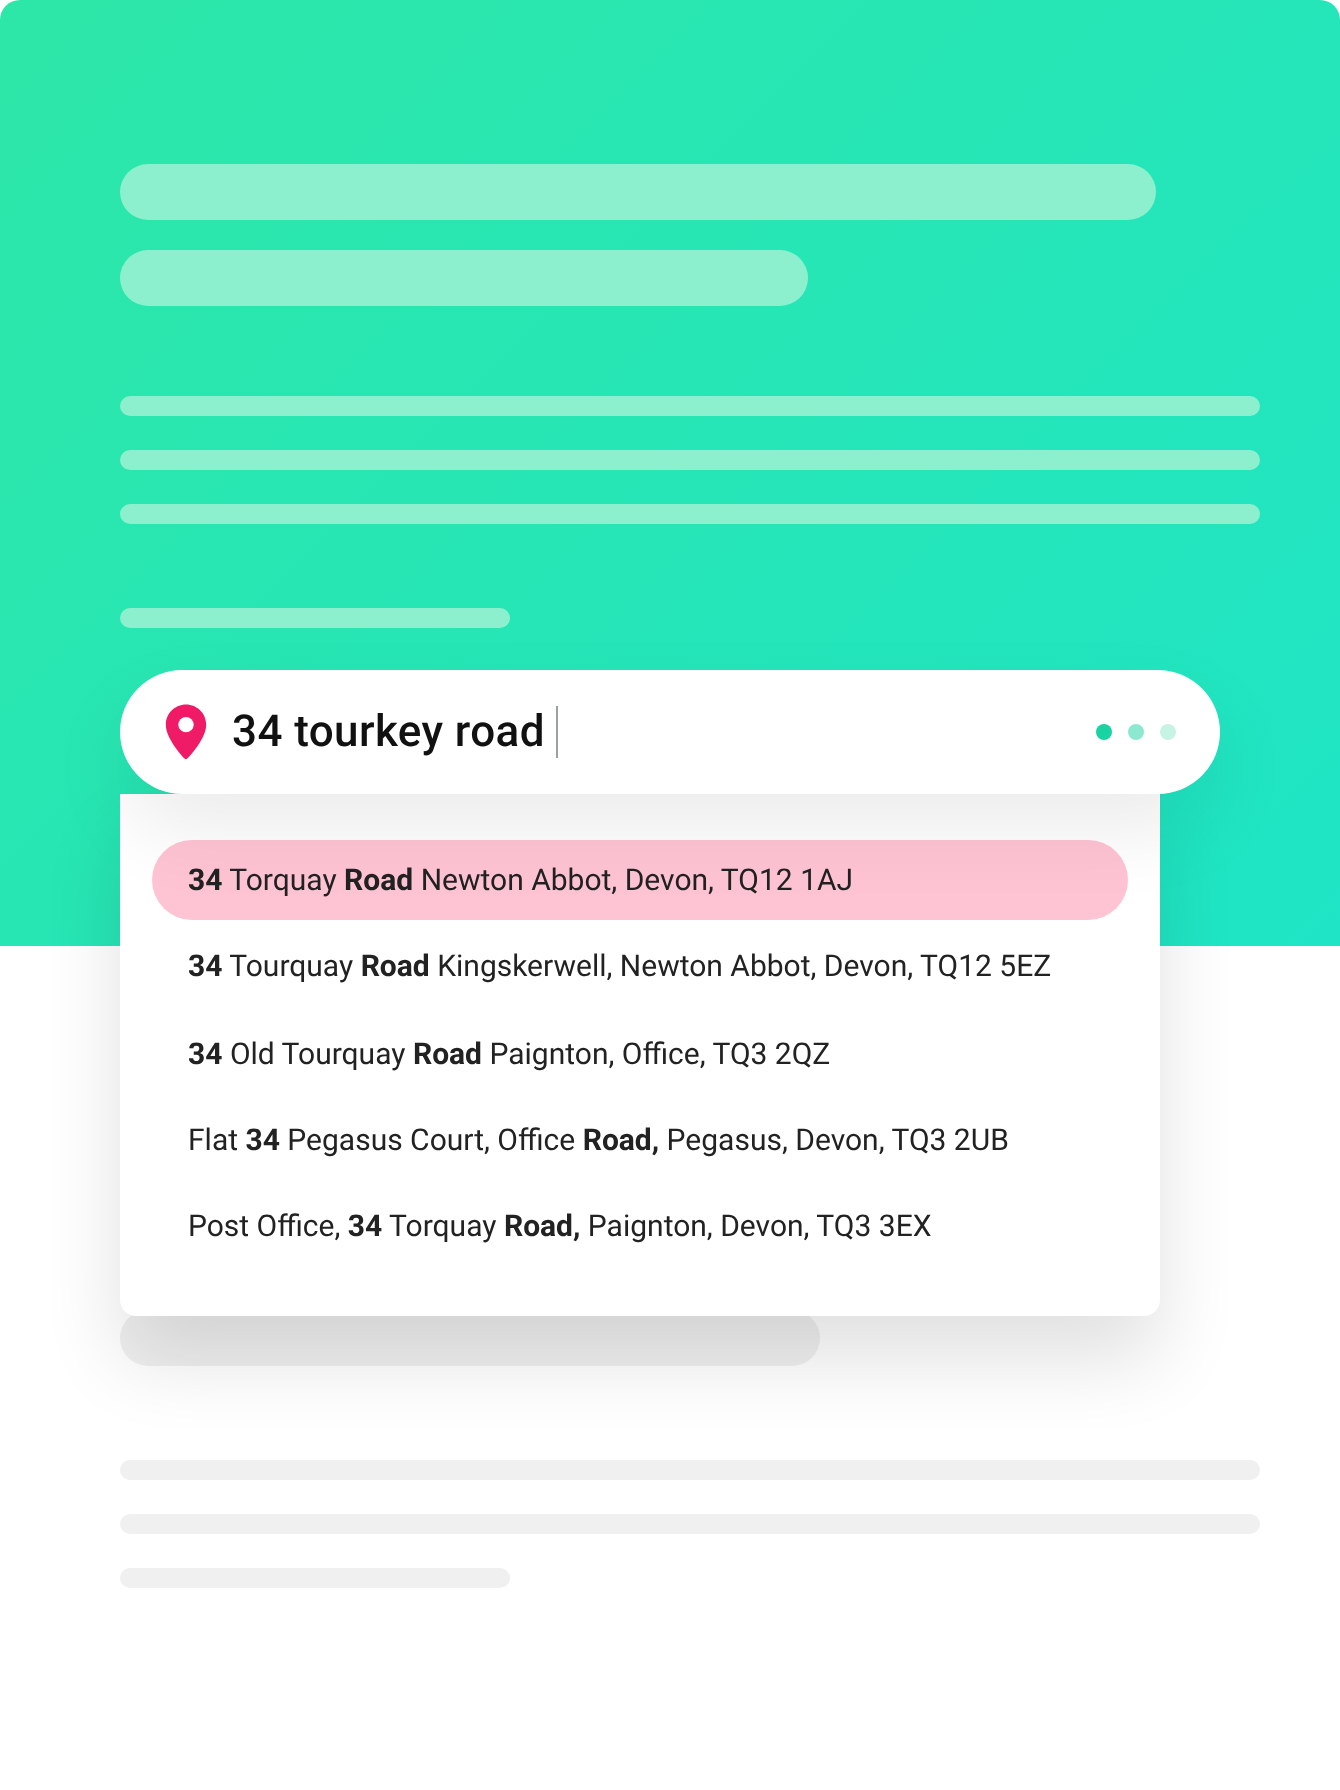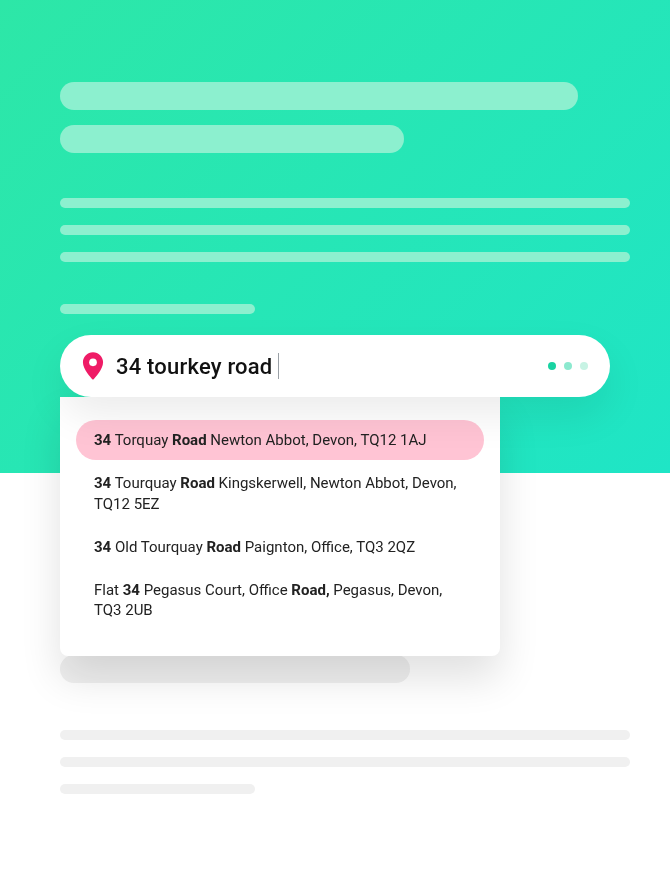--- a/index.html
+++ b/index.html
@@ -1,17 +1,17 @@
 <!DOCTYPE html>
 <html><head>
 <meta charset="utf-8">
 <style>
   * { box-sizing: border-box; margin: 0; padding: 0; }
   html, body { width: 670px; height: 895px; font-family: -apple-system, BlinkMacSystemFont, "Segoe UI", Roboto, Helvetica, Arial, sans-serif; background: #fff; }
-  .stage { position: relative; width: 670px; height: 895px; overflow: hidden; }
+  .stage { position: relative; width: 670px; height: 895px; overflow: hidden; border-radius: 10px; }
   .hero {
     position: absolute; top: 0; left: 0; width: 670px; height: 473px;
     background: linear-gradient(135deg, #2de7a7 0%, #1fe5c6 100%);
   }
   .skel { position: absolute; border-radius: 999px; }
   .t1 { left: 60px; top: 82px;  width: 518px; height: 28px; background: #8cf0cf; }
   .t2 { left: 60px; top: 125px; width: 344px; height: 28px; background: #8cf0cf; }
   .l1 { left: 60px; top: 198px; width: 570px; height: 10px; background: #8cf0cf; }
   .l2 { left: 60px; top: 225px; width: 570px; height: 10px; background: #8cf0cf; }
   .l3 { left: 60px; top: 252px; width: 570px; height: 10px; background: #8cf0cf; }
@@ -32,21 +32,21 @@
   }
   .caret { margin-left: 6px; width: 1px; height: 26px; background: #9aa0a6; }
   .spacer { flex: 1; }
   .dots { display: flex; gap: 8px; align-items: center; }
   .dot { width: 8px; height: 8px; border-radius: 50%; }
   .d1 { background: #19d3a2; }
   .d2 { background: #8ce9cf; }
   .d3 { background: #c7f3e4; }
 
   .dropdown {
-    position: absolute; left: 60px; top: 397px; width: 440px;
+    position: absolute; left: 60px; top: 397px; width: 520px;
     background: #fff; border-radius: 0 0 8px 8px;
     box-shadow: 0 22px 40px rgba(0,0,0,0.12);
     padding: 20px 16px 22px 16px;
     z-index: 2;
   }
   .item {
     font-size: 15px; color: #222; padding: 10px 18px; border-radius: 22px;
     margin: 3px 0; line-height: 1.35; cursor: pointer;
   }
   .item.selected { background: #ffc4d4; }
@@ -83,19 +83,20 @@
       <span class="dot d2"></span>
       <span class="dot d3"></span>
     </span>
   </div>
 
   <div class="dropdown" id="dropdown">
       <div class="item selected"><b>34</b><span> Torquay </span><b>Road</b><span> Newton Abbot, Devon, TQ12 1AJ</span></div>
       <div class="item"><b>34</b><span> Tourquay </span><b>Road</b><span> Kingskerwell, Newton Abbot, Devon, TQ12 5EZ</span></div>
       <div class="item"><b>34</b><span> Old Tourquay </span><b>Road</b><span> Paignton, Office, TQ3 2QZ</span></div>
       <div class="item"><span>Flat </span><b>34</b><span> Pegasus Court, Office </span><b>Road,</b><span> Pegasus, Devon, TQ3 2UB</span></div>
+      <div class="item"><span>Post Office, </span><b>34</b><span> Torquay </span><b>Road,</b><span> Paignton, Devon, TQ3 3EX</span></div>
     </div>
 
   <div class="skel lower1"></div>
   <div class="skel lower2"></div>
   <div class="skel lower3"></div>
   <div class="skel lower4"></div>
 </div>
 
 </body></html>

